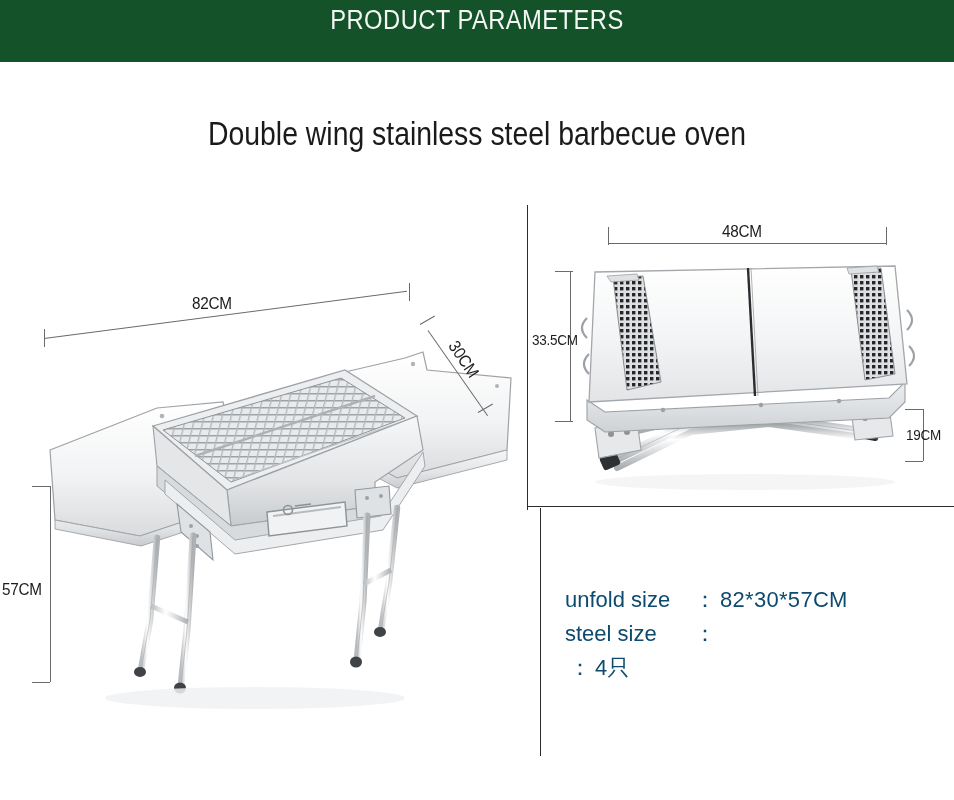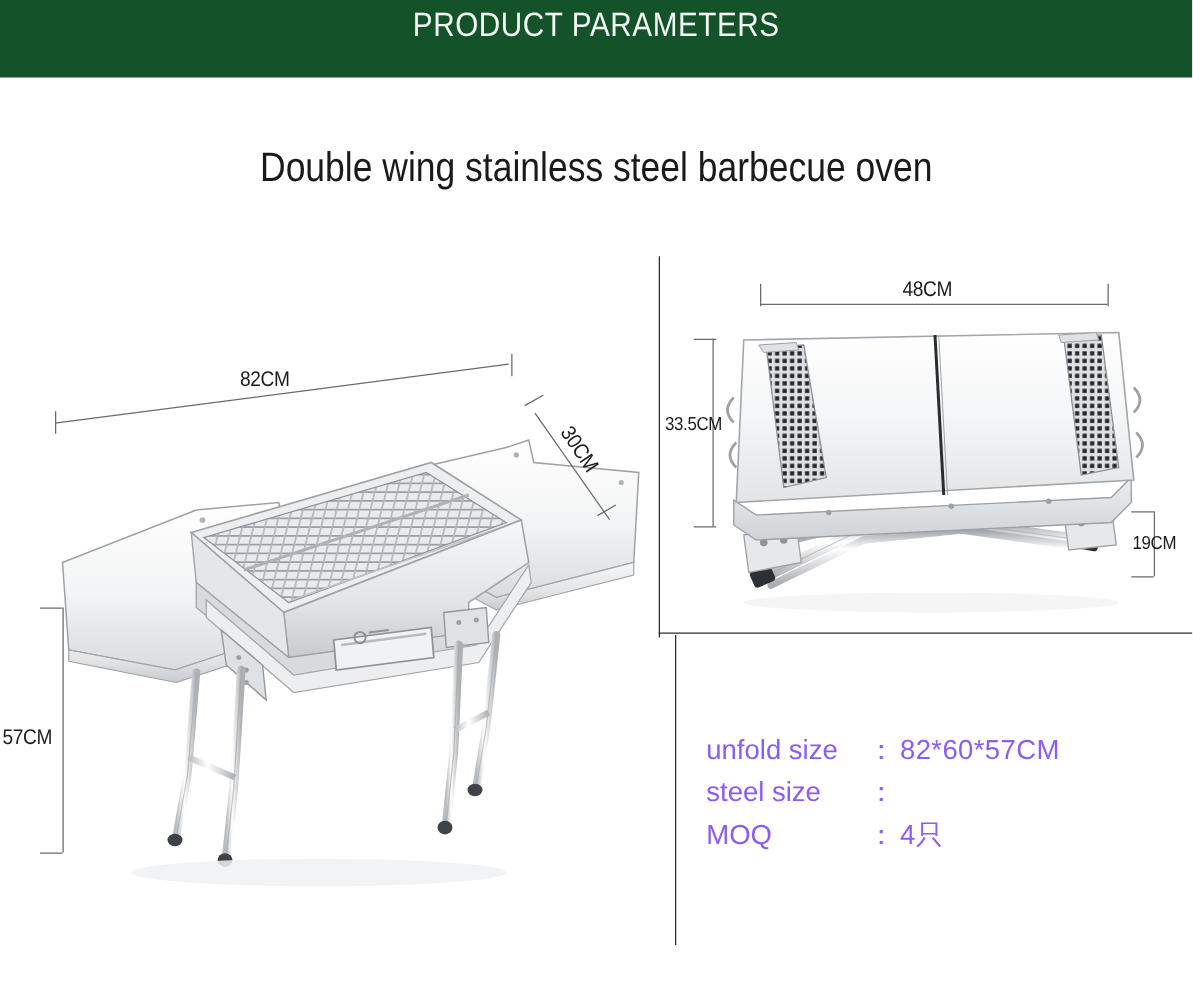--- a/index.html
+++ b/index.html
@@ -126,21 +126,21 @@
   
   #spec-block {
     position: absolute;
     left: 565px; top: 585px;
     width: 380px;
   }
   .spec-row {
     display: flex;
     align-items: baseline;
     height: 34px;
-    color: #8b5cf6;
+    color: #0c4a6e;
     font-size: 22px;
     font-family: "Liberation Sans", sans-serif;
   }
   .spec-key {
     width: 125px;
     flex: 0 0 125px;
     white-space: nowrap;
   }
   .spec-colon {
     width: 30px;
@@ -338,29 +338,28 @@
   <div class="tick-h" style="left:905px; top:409px;"></div>
   <div class="dim-line v" style="left:923px; top:409px; height:52px;"></div>
   <div class="tick-h" style="left:905px; top:461px;"></div>
   <div class="dim-label sm" style="left:906px; top:426px;">19CM</div>
 
   <div id="spec-block">
 
     <div class="spec-row">
       <span class="spec-key">unfold size</span>
       <span class="spec-colon">：</span>
-      <span class="spec-val">82*60*57CM</span>
+      <span class="spec-val">82*30*57CM</span>
     </div>
 
     <div class="spec-row">
       <span class="spec-key">steel size</span>
       <span class="spec-colon">：</span>
     </div>
 
     <div class="spec-row">
-      <span class="spec-key">MOQ</span>
       <span class="spec-colon">：</span>
       <span class="spec-val">4只</span>
     </div>
 
   </div>
 
 </div>
 
 </body></html>

